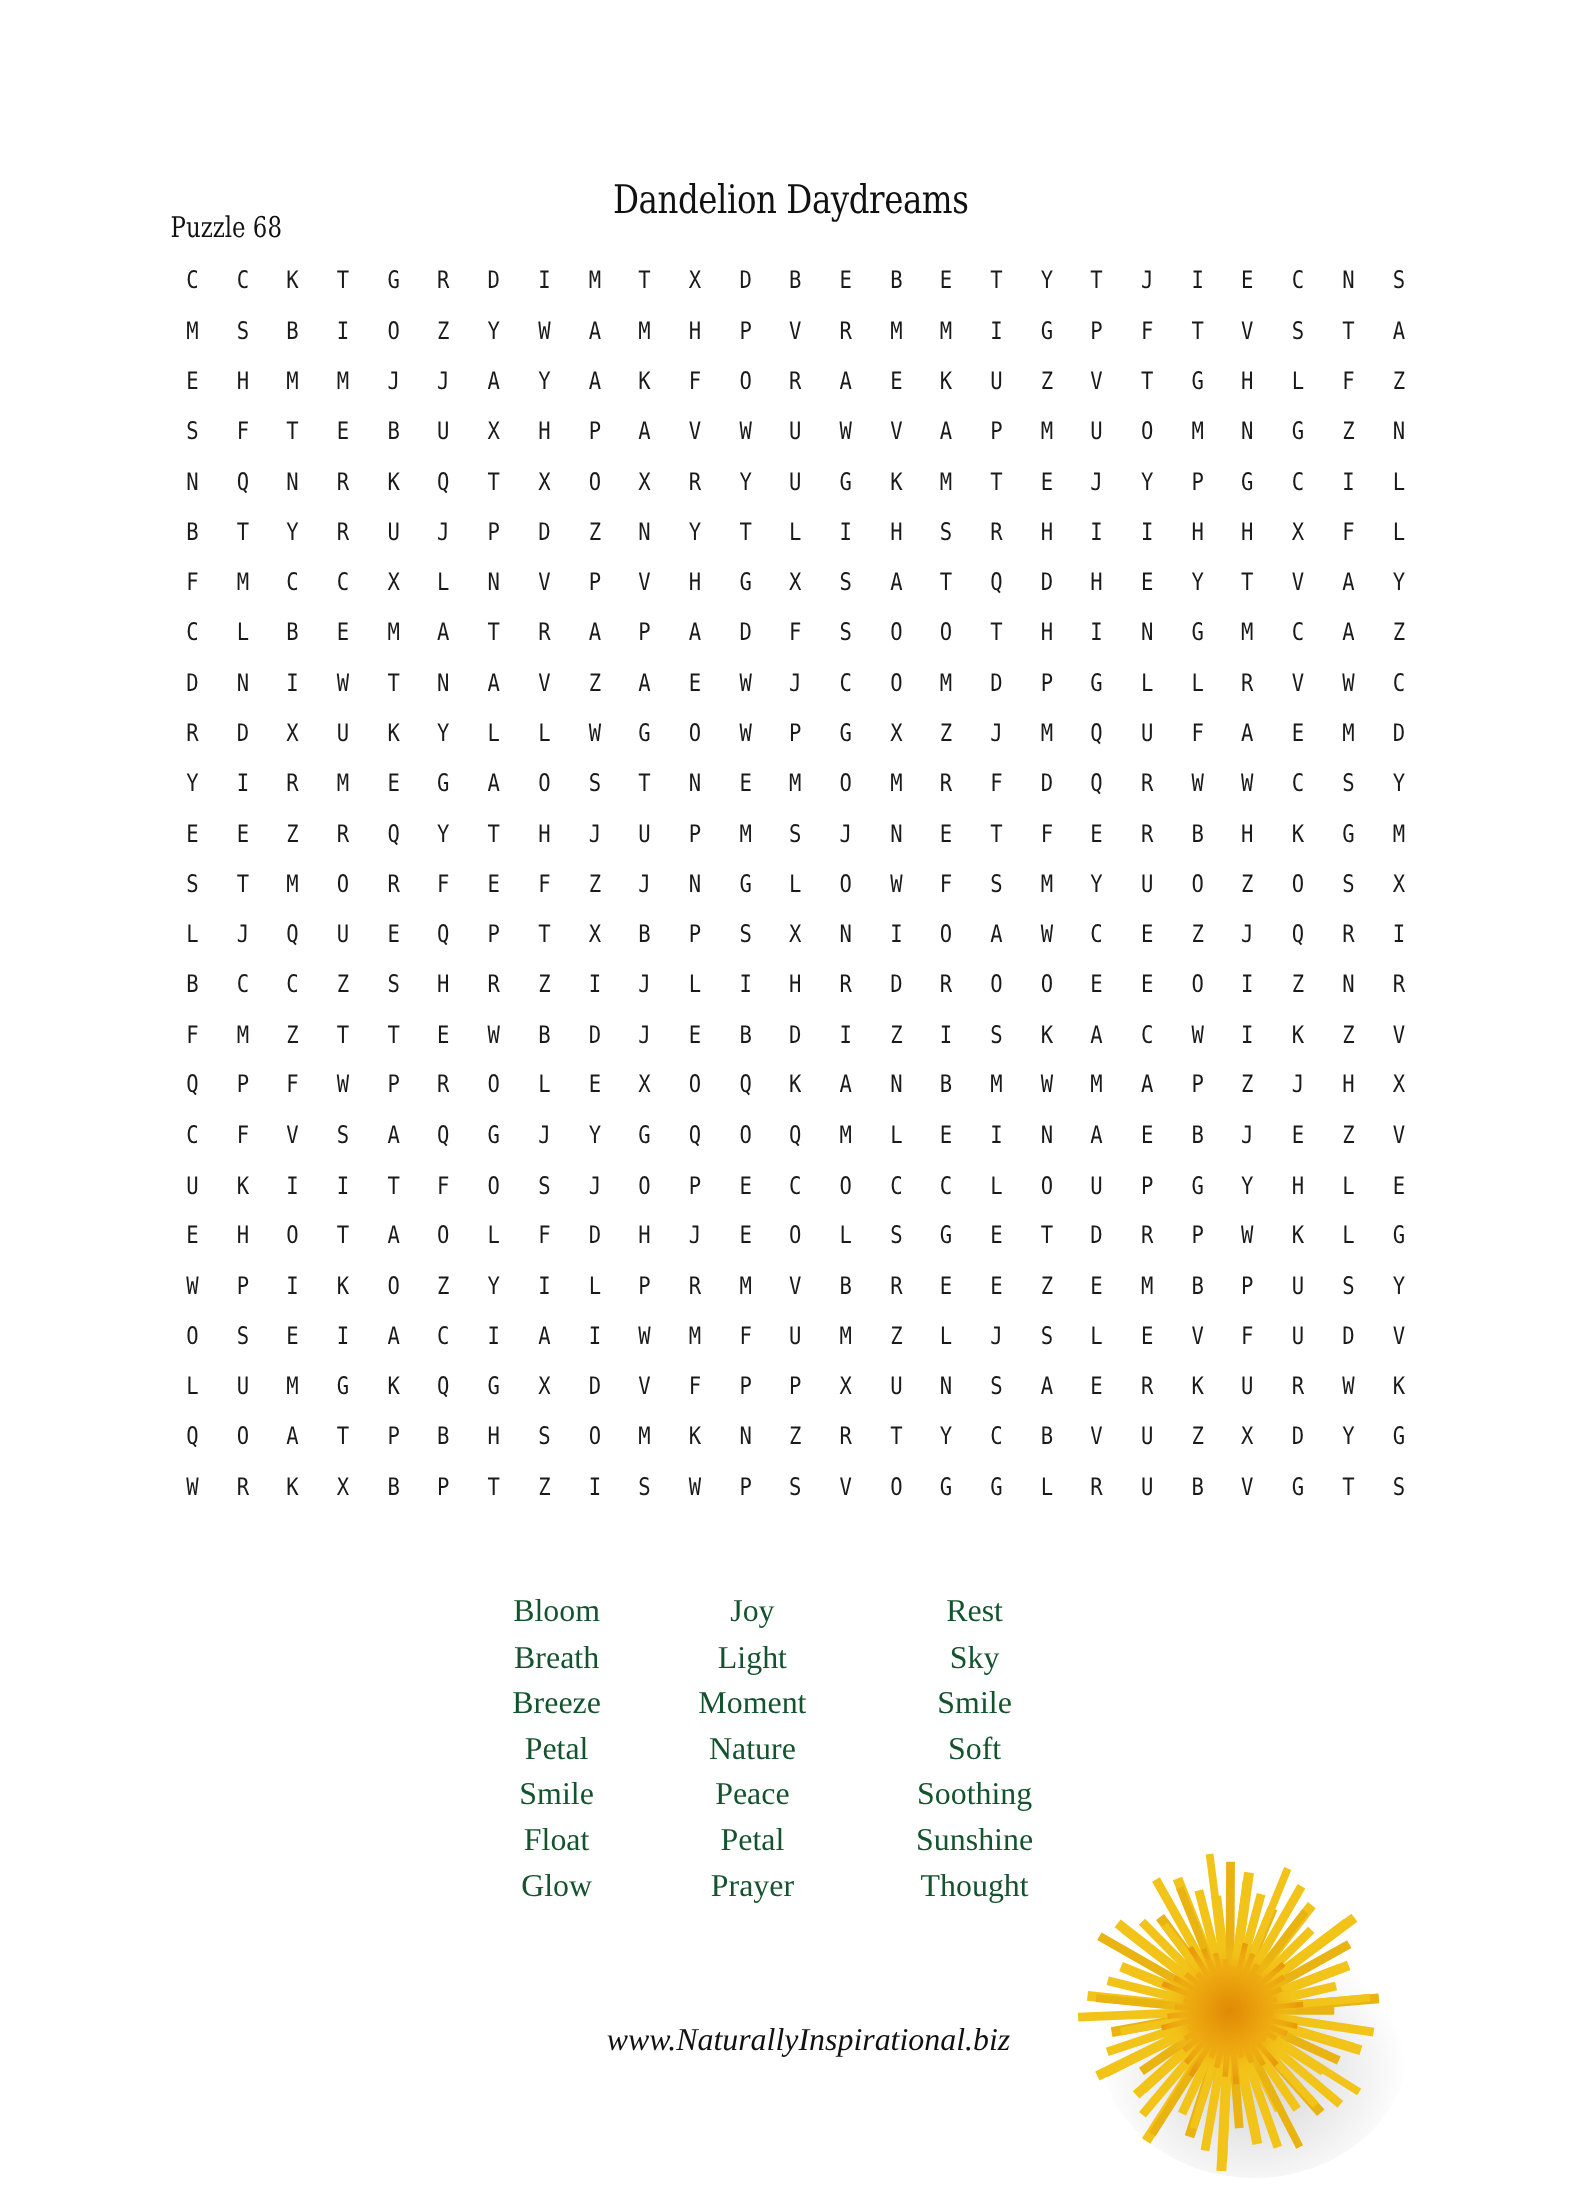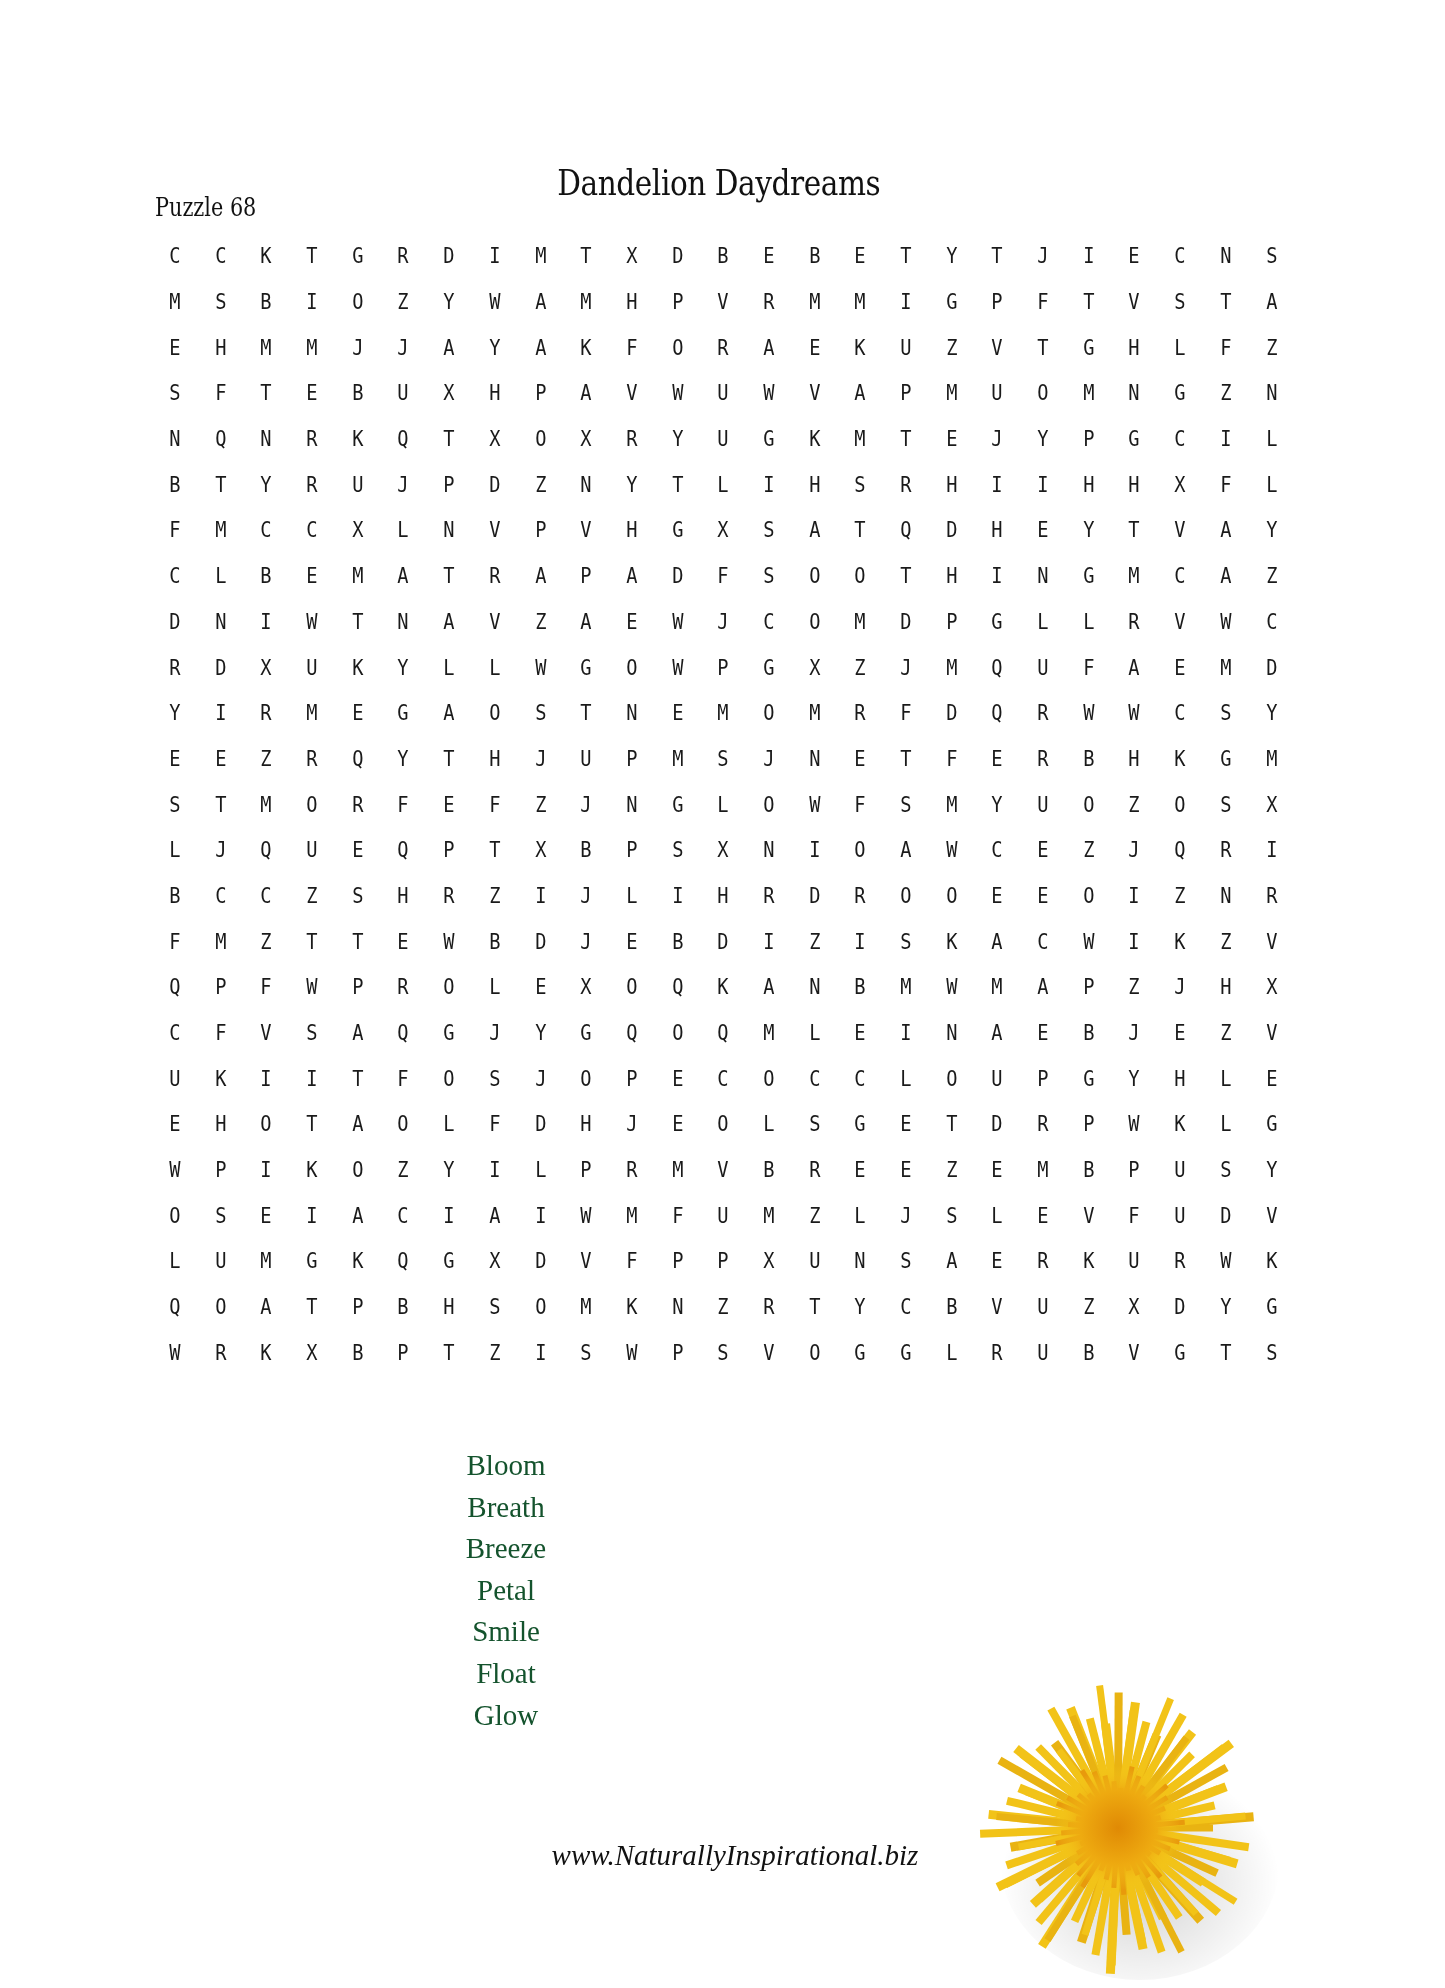--- a/index.html
+++ b/index.html
@@ -695,20 +695,38 @@
 
   <div class="wordlist" id="wordlist">
       <div class="wcol" style="left: 506px;">
         <div class="word">Bloom</div>
         <div class="word">Breath</div>
         <div class="word">Breeze</div>
         <div class="word">Petal</div>
         <div class="word">Smile</div>
         <div class="word">Float</div>
         <div class="word">Glow</div>
+      </div>
+      <div class="wcol" style="left: 684px;">
+        <div class="word">Joy</div>
+        <div class="word">Light</div>
+        <div class="word">Moment</div>
+        <div class="word">Nature</div>
+        <div class="word">Peace</div>
+        <div class="word">Petal</div>
+        <div class="word">Prayer</div>
+      </div>
+      <div class="wcol" style="left: 886px;">
+        <div class="word">Rest</div>
+        <div class="word">Sky</div>
+        <div class="word">Smile</div>
+        <div class="word">Soft</div>
+        <div class="word">Soothing</div>
+        <div class="word">Sunshine</div>
+        <div class="word">Thought</div>
       </div>
     </div>
 
   <div class="footer">
     <div class="footer-inner">
       <div class="url">www.NaturallyInspirational.biz</div>
     </div>
   </div>
 
   <div class="flower">

